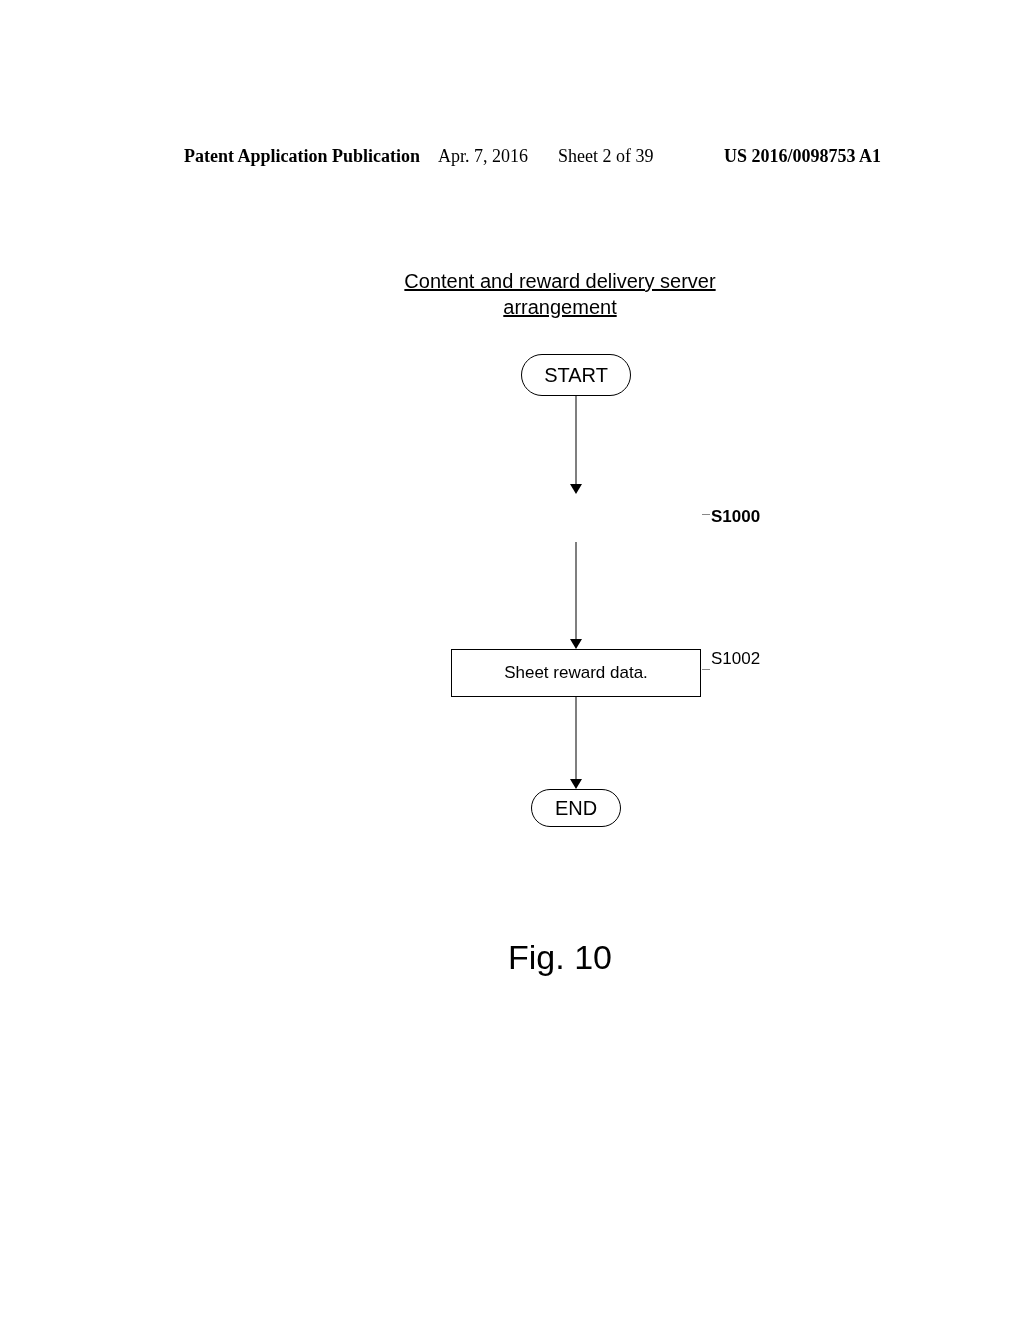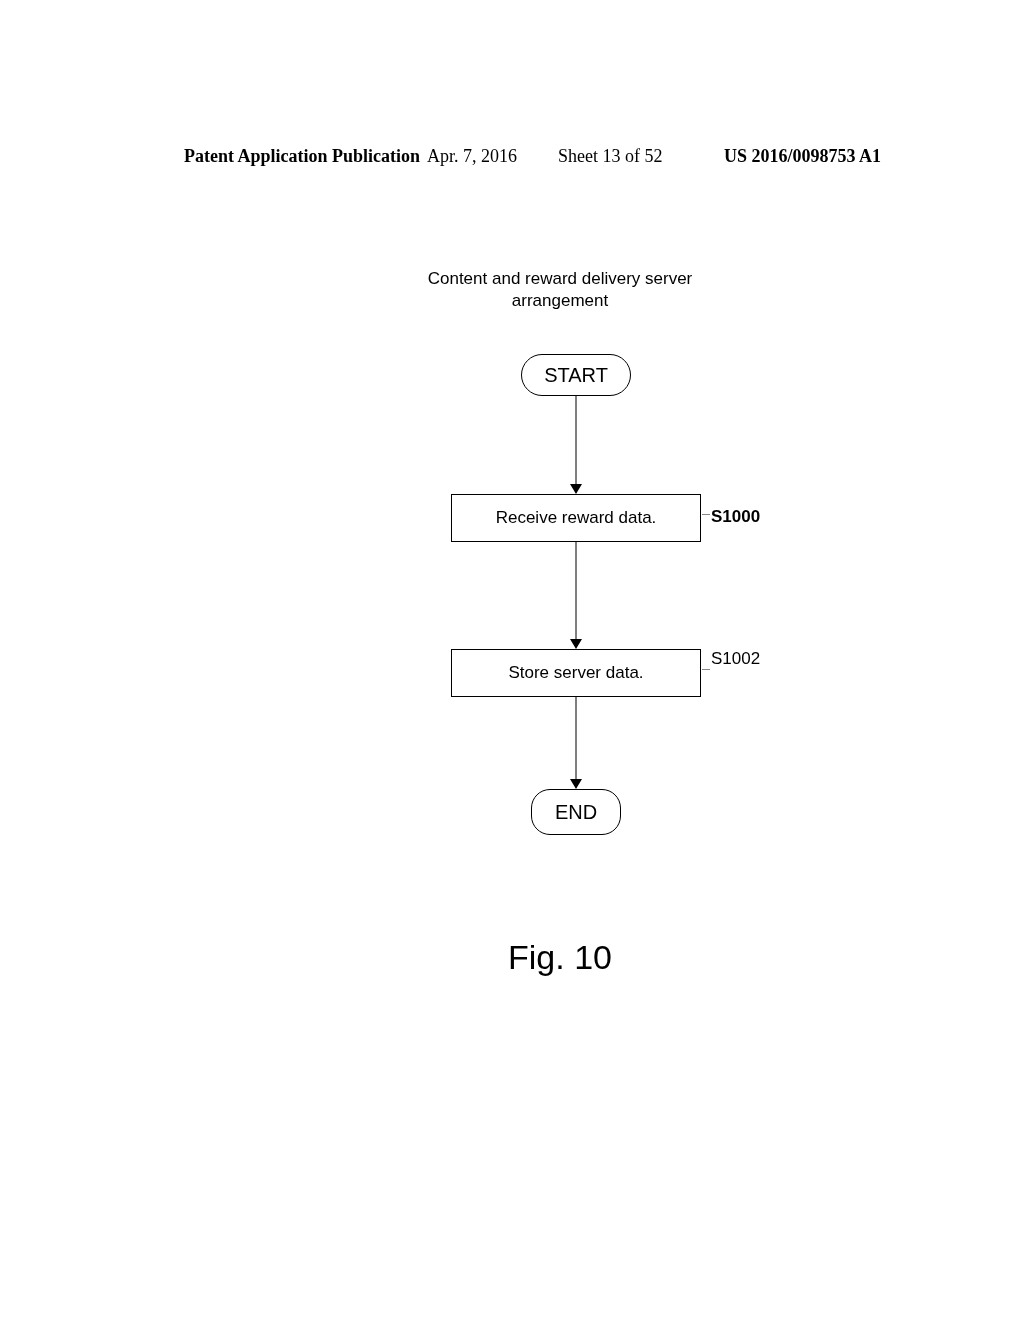--- a/index.html
+++ b/index.html
@@ -24,39 +24,40 @@
       font-size: 18px;
       font-family: "Times New Roman", Times, serif;
     }
     .header-left {
       position: absolute;
       left: 120px;
       font-weight: bold;
     }
     .header-center {
       position: absolute;
-      left: 363px;
+      left: 374px;
     }
     .header-sheet {
       position: absolute;
       left: 494px;
     }
     .header-right {
       position: absolute;
       left: 660px;
       font-weight: bold;
       text-align: right;
     }
     .diagram-title {
       position: absolute;
       top: 220px;
       left: 50%;
       transform: translateX(-50%);
       text-align: center;
-      font-size: 17px;
+      text-decoration: underline;
+      font-size: 20px;
       line-height: 1.3;
     }
     .flowchart {
       position: absolute;
       top: 275px;
       left: 50%;
       transform: translateX(-50%);
       width: 400px;
       height: 560px;
     }
@@ -73,21 +74,21 @@
       justify-content: center;
       font-size: 20px;
       background: #fff;
     }
     .start-node {
       top: 15px;
     }
     .end-node {
       top: 450px;
       width: 90px;
-      height: 46px;
+      height: 38px;
       border-radius: 19px;
     }
     .process {
       position: absolute;
       left: 50%;
       transform: translateX(-50%);
       width: 250px;
       height: 48px;
       border: 1.5px solid #000;
       display: flex;
@@ -162,43 +163,42 @@
       font-size: 34px;
       font-family: Arial, sans-serif;
     }
   </style>
 </head>
 <body>
 
 <div class="header">
   <span class="header-left">Patent Application Publication</span>
   <span class="header-center">Apr. 7, 2016</span>
-  <span class="header-sheet">Sheet 13 of 52</span>
+  <span class="header-sheet">Sheet 2 of 39</span>
   <span class="header-right">US 2016/0098753 A1</span>
 </div>
 
 <div class="diagram-title">
   <span>Content and reward delivery server</span><br>
   <span>arrangement</span>
 </div>
 
 <div class="flowchart">
   <div class="terminal start-node">START</div>
 
   <div class="connector conn-1"></div>
   <div class="arrow-head ah-1"></div>
 
-  <div class="process process-1">Receive reward data.</div>
   <div class="label-tick tick-1"></div>
   <div class="step-label label-1">S1000</div>
 
   <div class="connector conn-2"></div>
   <div class="arrow-head ah-2"></div>
 
-  <div class="process process-2">Store server data.</div>
+  <div class="process process-2">Sheet reward data.</div>
   <div class="label-tick tick-2"></div>
   <div class="step-label label-2">S1002</div>
 
   <div class="connector conn-3"></div>
   <div class="arrow-head ah-3"></div>
 
   <div class="terminal end-node">END</div>
 </div>
 
 <div class="figure-caption">Fig. 10</div>

